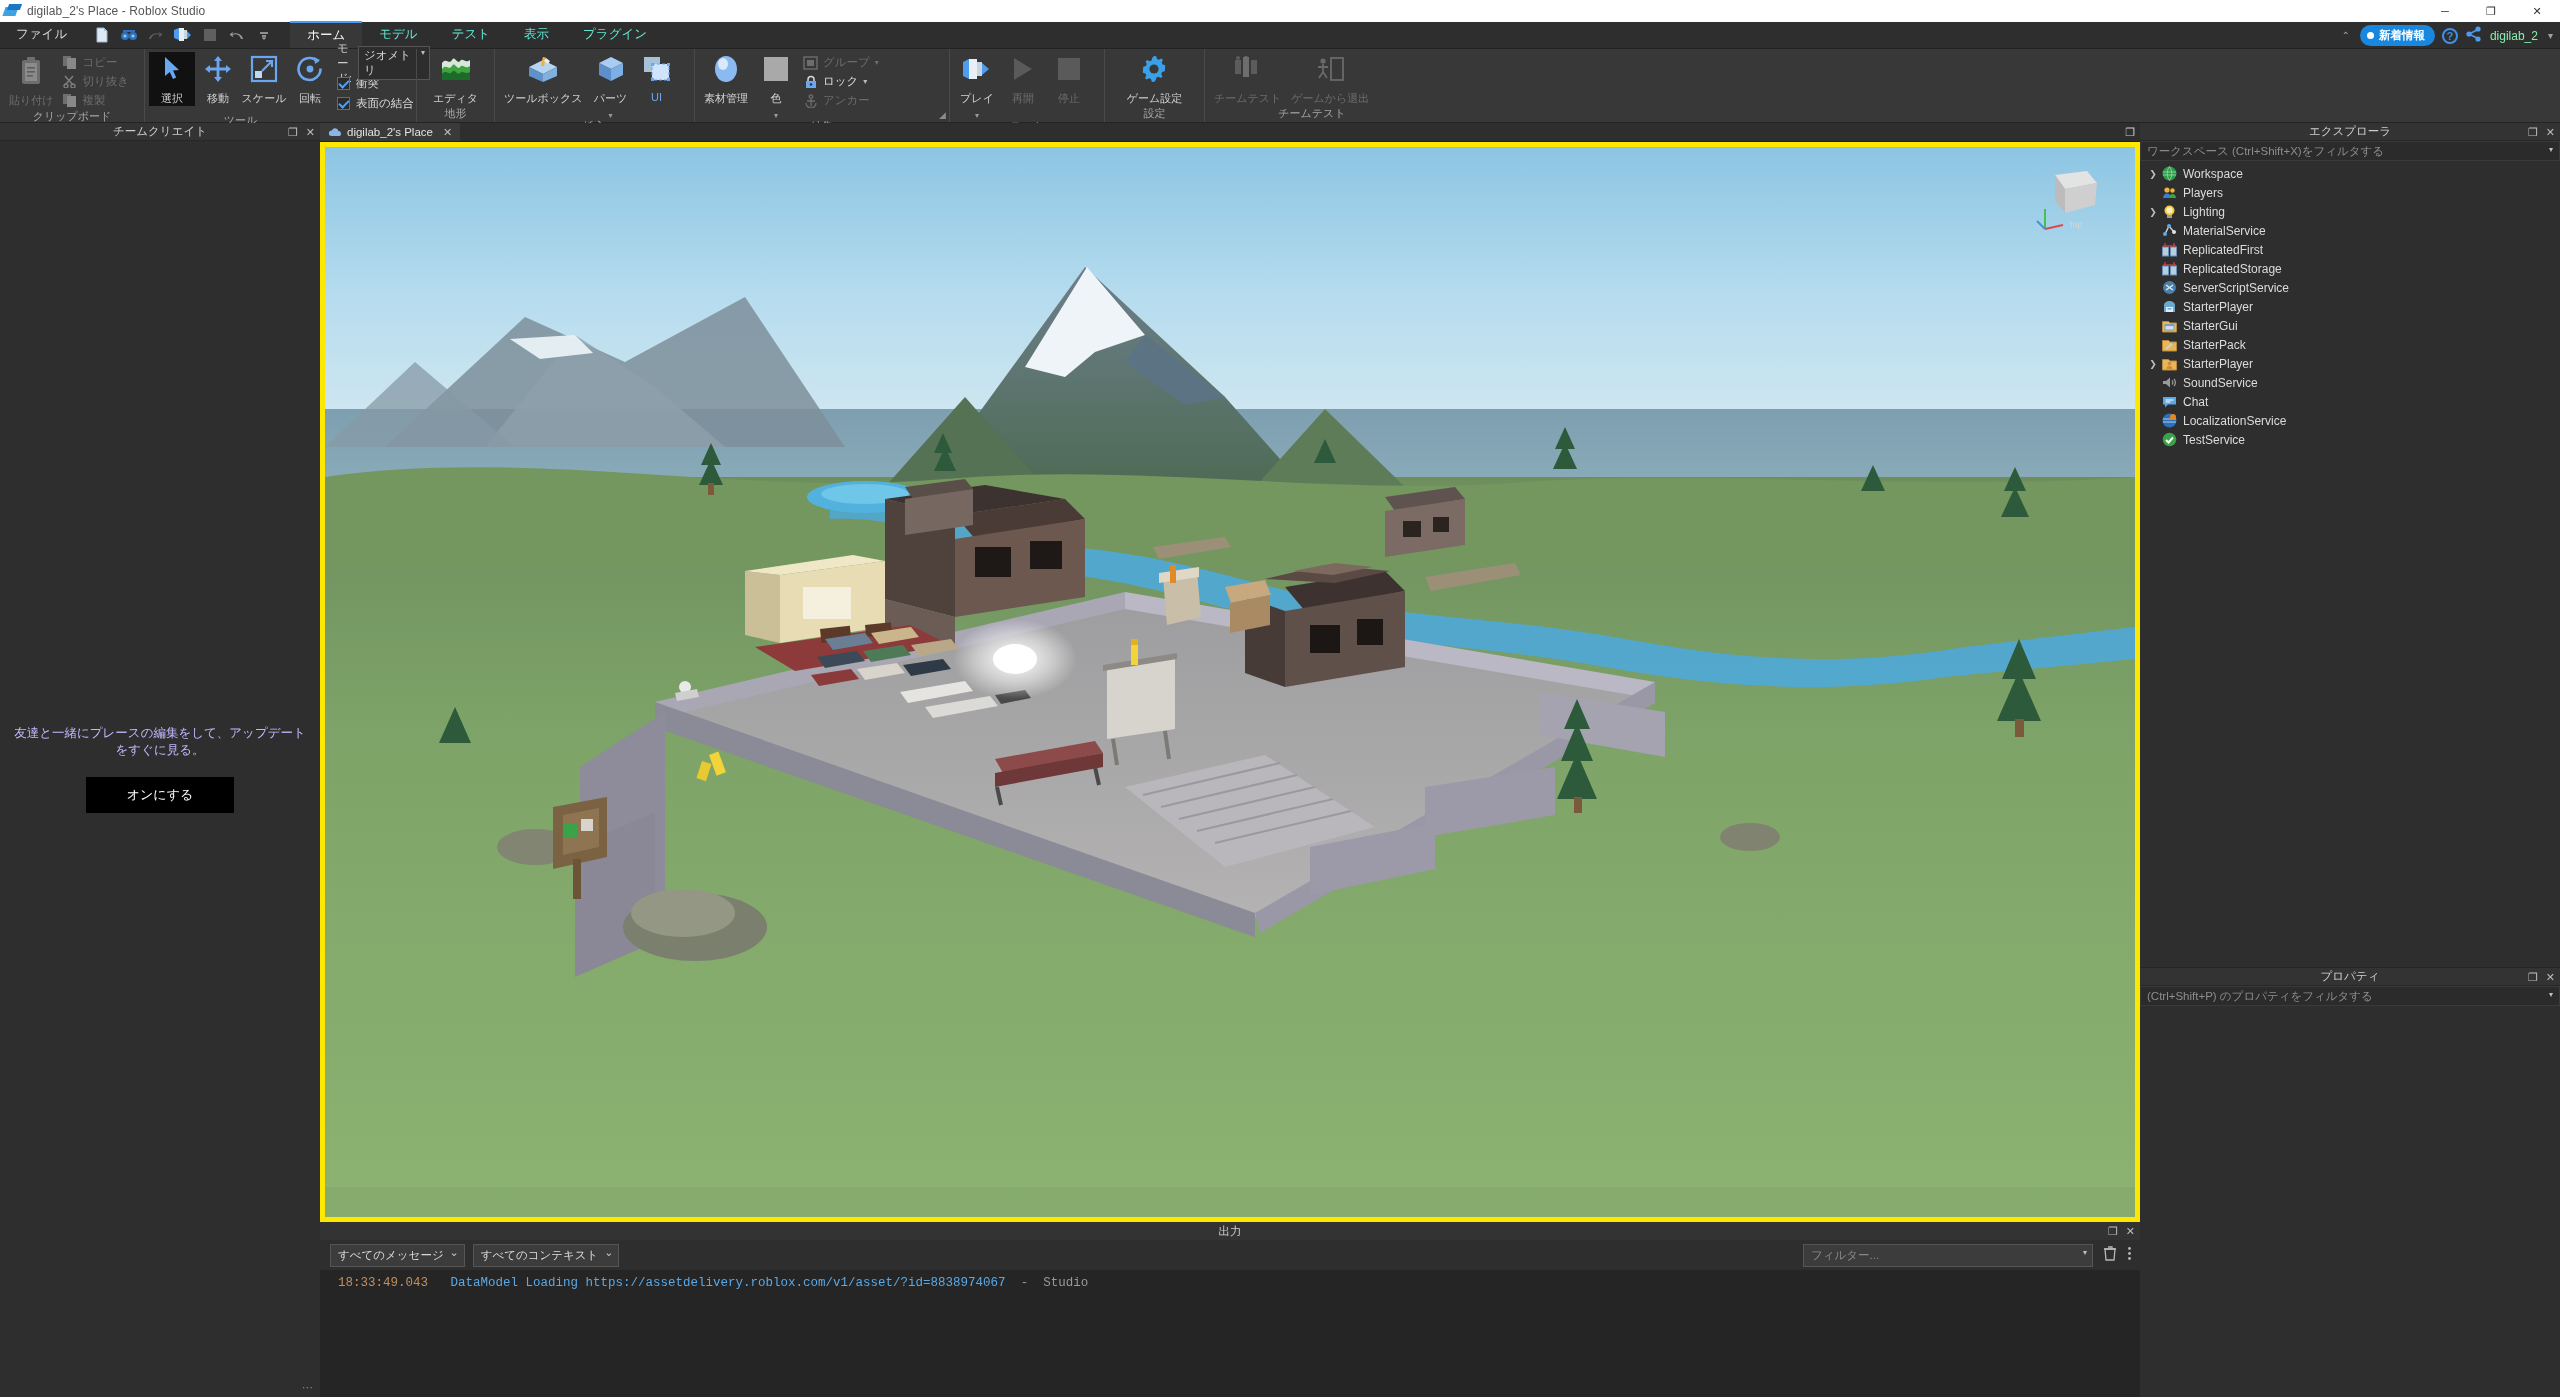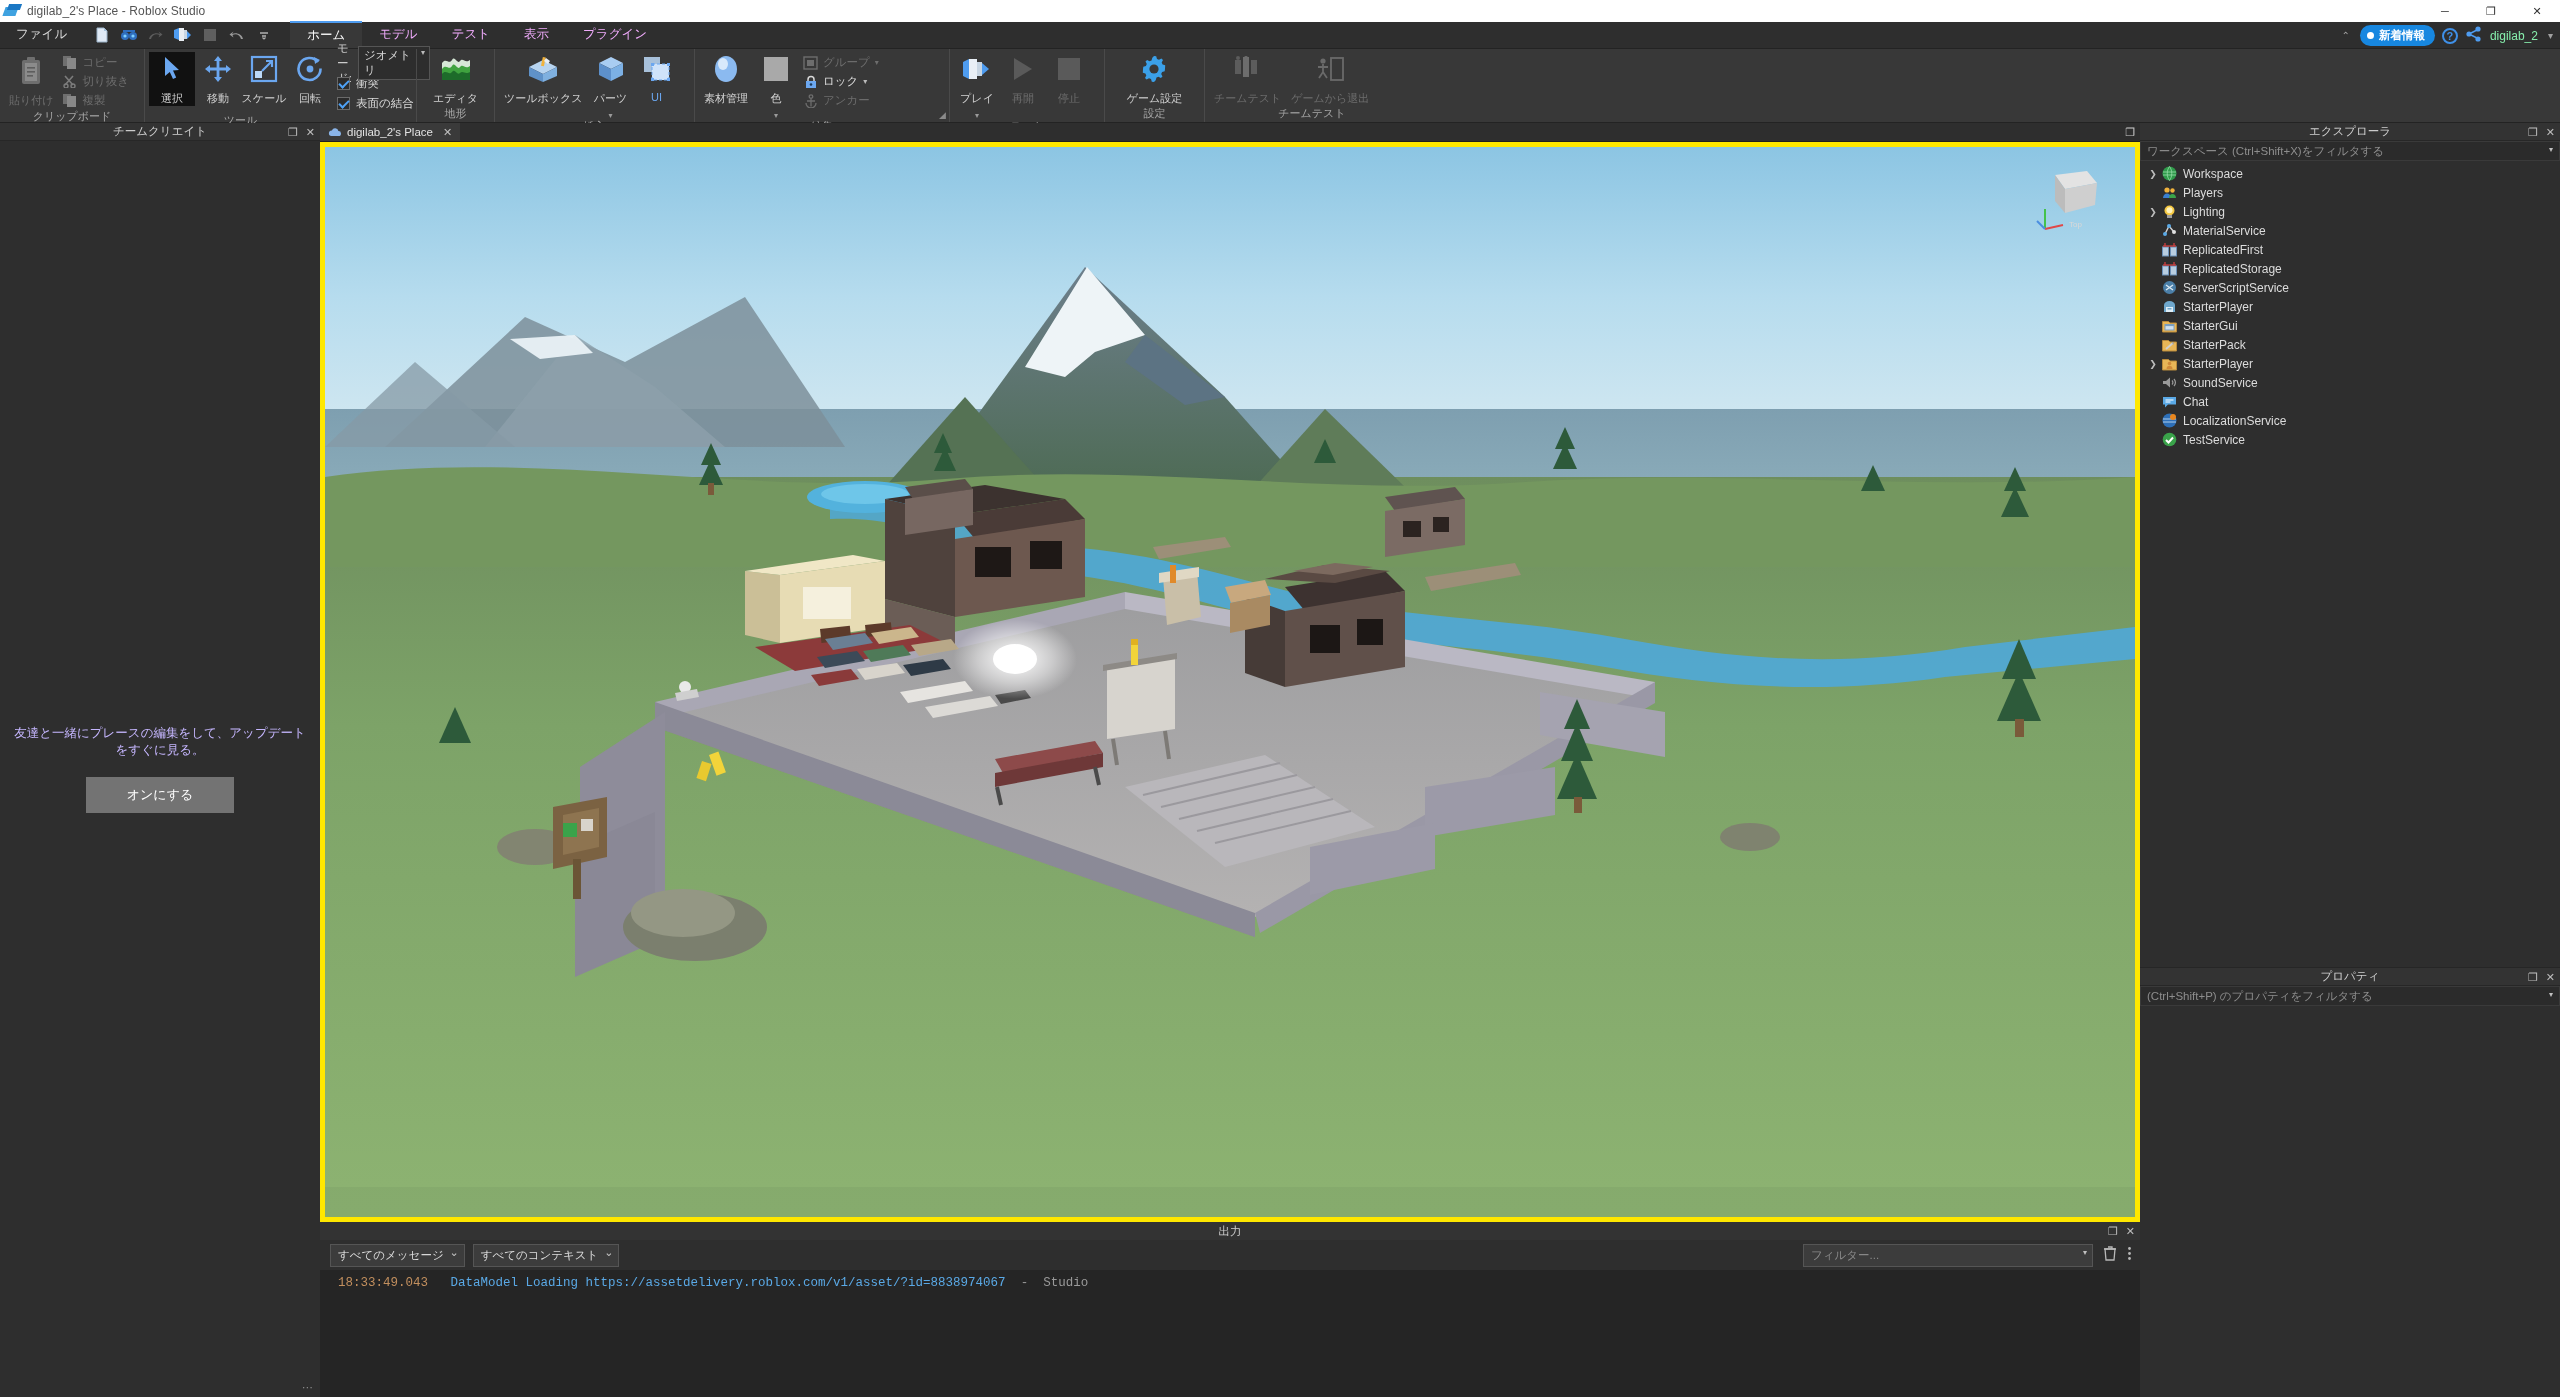--- a/index.html
+++ b/index.html
@@ -31,21 +31,21 @@
   }
   .menurow .filemenu {
     font-size: 12.5px; color: #d8d8d8; padding: 0 16px; height: 27px;
     display: flex; align-items: center;
   }
   .qat { display: flex; align-items: center; height: 27px; gap: 2px; padding-left: 6px; }
   .qat .qbtn { width: 25px; height: 23px; display: flex; align-items: center; justify-content: center; }
   .qat .qbtn svg { display:block; }
   .tabs { display: flex; align-items: flex-end; height: 27px; margin-left: 14px; justify-content: center; }
   .tab {
-    font-size: 12.5px; color: #f0abfc; padding: 0 17px; height: 27px;
+    font-size: 12.5px; color: #5eead4; padding: 0 17px; height: 27px;
     display: flex; align-items: center;
   }
   .tab.active { background: #383838; color: #ffffff; border-top: 2px solid #4e9cf0; }
   .menurow-right { position: absolute; right: 4px; top: 0; height: 27px; display: flex; align-items: center; gap: 7px; }
   .chev-up { font-size: 10px; color: #a0a0a0; padding: 0 3px; }
   .newsbadge {
     background: #1787e0; color: #fff; font-size: 11.5px; border-radius: 11px;
     padding: 3px 10px 3px 7px; display: flex; align-items: center; gap: 5px; font-weight: bold;
   }
   .newsbadge .dot { width: 7px; height: 7px; border-radius: 50%; background: #fff; }
@@ -104,21 +104,21 @@
     border-bottom: 1px solid #272727;
   }
   .panel-hdr .hdr-btns { position: absolute; right: 5px; top: 0; height: 18px; display: flex; align-items: center; gap: 8px; }
   .panel-hdr .hdr-btns span { font-size: 11px; color: #bdbdbd; line-height: 11px; }
 
   
   .leftpanel { width: 320px; flex: 0 0 320px; border-right: 0; position: relative; }
   .tc-body { flex: 1; display: flex; flex-direction: column; align-items: center; justify-content: center; padding: 0 12px; }
   .tc-text { font-size: 12.5px; color: #c4b5fd; text-align: center; margin-bottom: 18px; }
   .tc-btn {
-    background: #737373; color: #ffffff; font-size: 13px; border: none;
+    background: #000000; color: #ffffff; font-size: 13px; border: none;
     padding: 9px 0; width: 148px; text-align: center; cursor: pointer;
   }
   .tc-grip { position:absolute; right:6px; bottom:3px; font-size:11px; color:#8e8e8e; letter-spacing:1px;}
 
   
   .center { flex: 1; display: flex; flex-direction: column; min-width: 0; background:#2b2b2b; }
   .doctabs {
     height: 19px; background: #2e2e2e; display: flex; align-items: stretch; position: relative;
     border-bottom: 1px solid #1f1f1f;
   }

